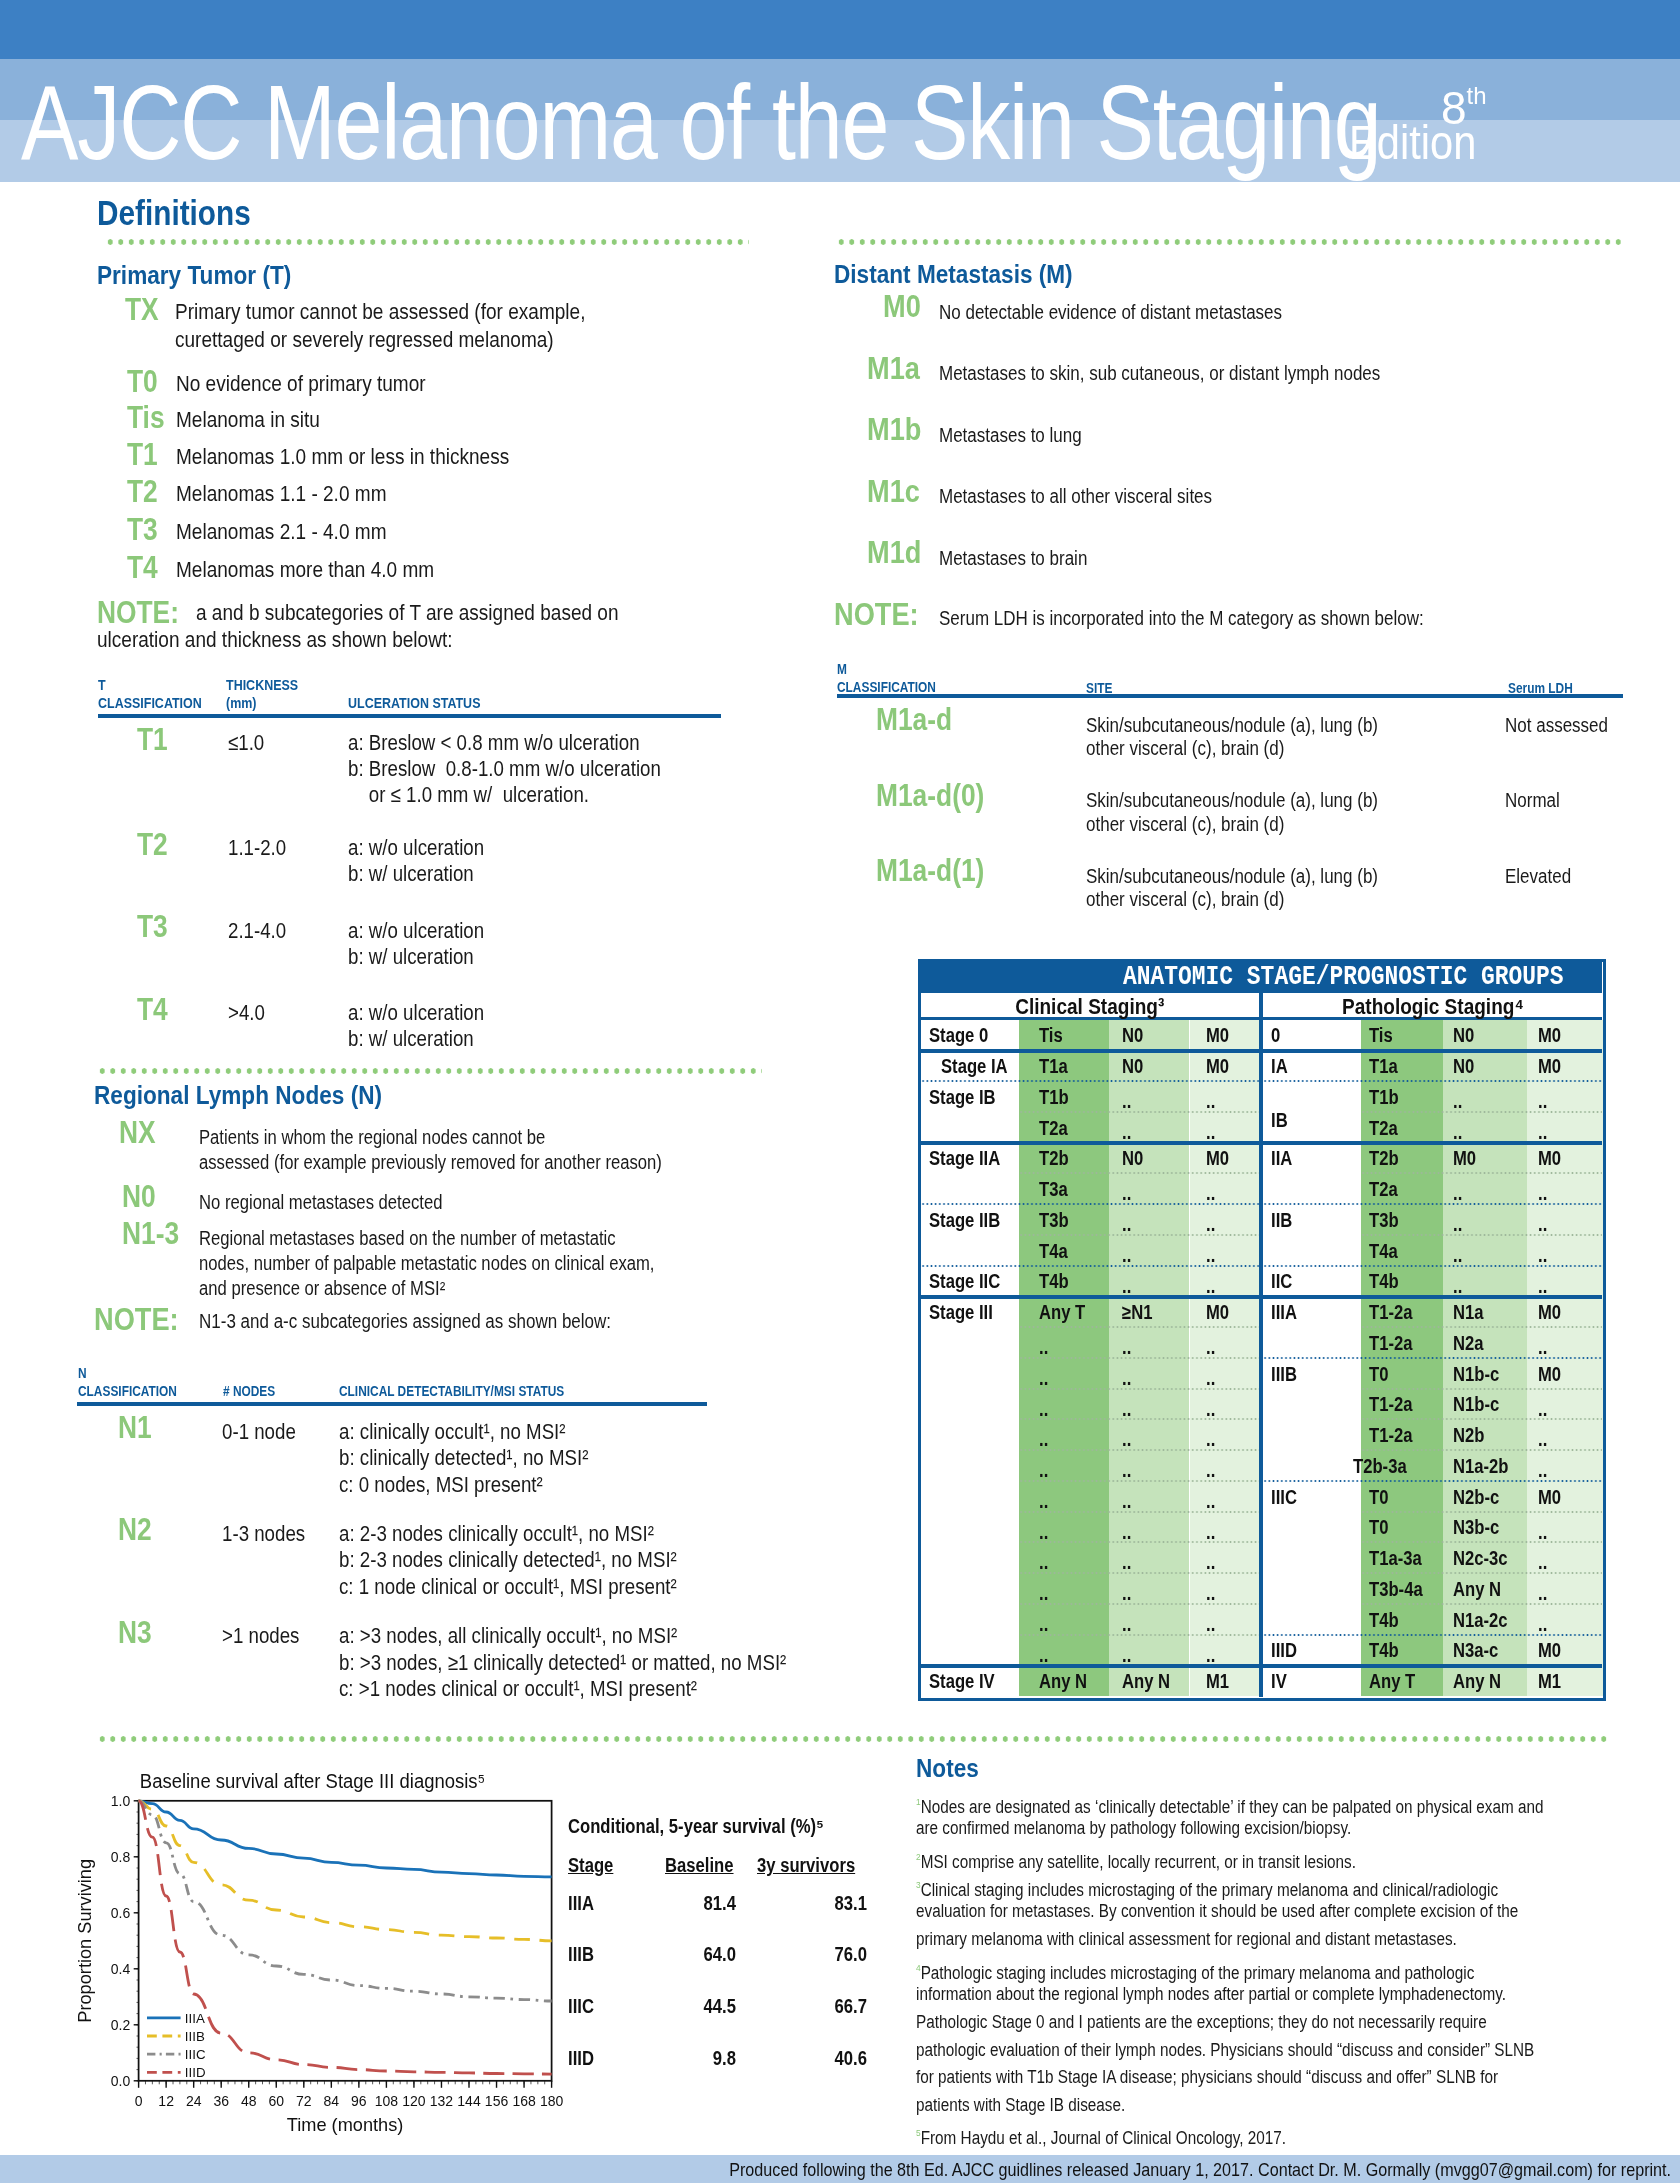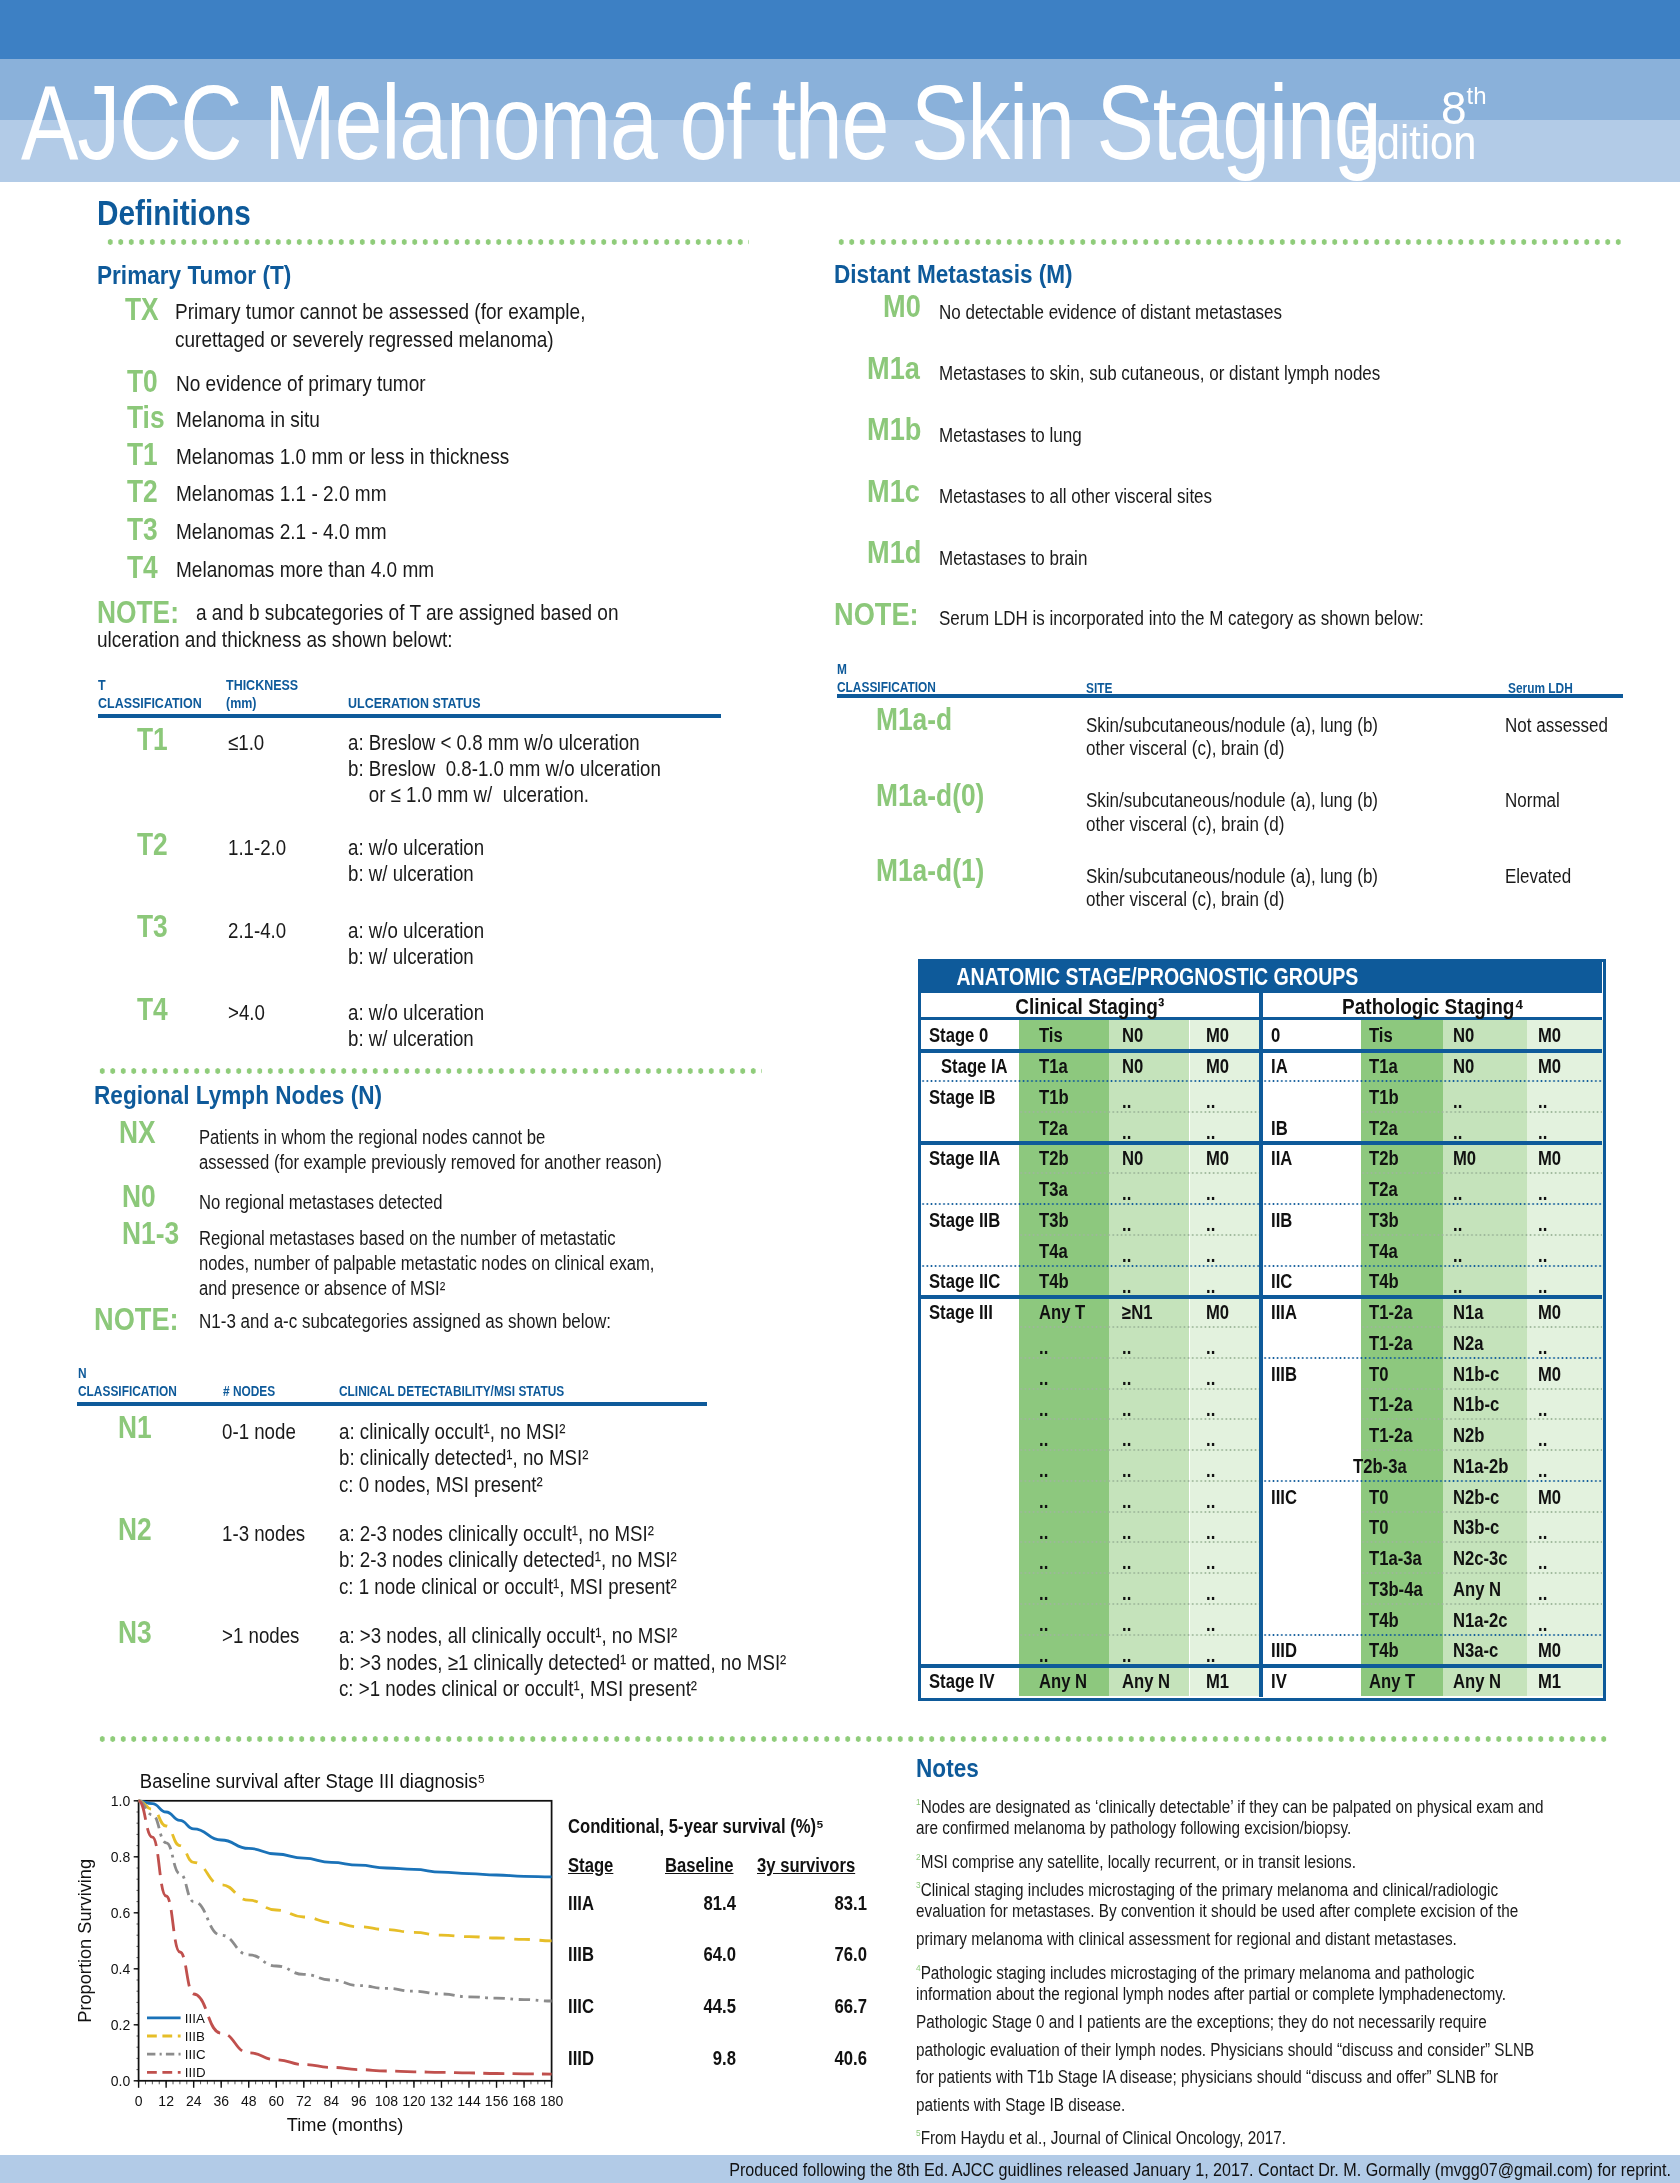--- a/index.html
+++ b/index.html
@@ -16,21 +16,21 @@
 #ed-word{left:1349px;top:118px;color:#fff;font-size:49px;line-height:49px;transform:scaleX(0.85);transform-origin:0 0;}
 
 .h-blue{color:#0e5a9a;font-weight:bold;white-space:nowrap;transform:scaleX(0.85);transform-origin:0 0;}
 .dots{height:5.6px;background-image:radial-gradient(circle,#8fcc7a 2.4px,transparent 2.8px);background-size:10.5px 5.6px;background-repeat:repeat-x;}
 .code{color:#8cc87a;font-weight:bold;white-space:nowrap;transform:scaleX(0.85);transform-origin:0 0;}
 .txt{color:#1a1a1a;white-space:nowrap;transform:scaleX(0.85);transform-origin:0 0;}
 .colhd{color:#0e5a9a;font-weight:bold;font-size:14.7px;line-height:18px;white-space:nowrap;transform:scaleX(0.85);transform-origin:0 0;}
 .rule{height:3.5px;background:#0e5a9a;}
 
 #stage{left:918px;top:959px;width:688px;height:742px;border:3.5px solid #0e5a9a;background:#fff;}
-#stage-title{left:0;top:0;width:681px;height:31px;background:#0e5a9a;color:#fff;font-weight:bold;font-size:23px;line-height:31px;text-align:left;}
+#stage-title{left:0;top:0;width:681px;height:31px;background:#0e5a9a;color:#fff;font-weight:bold;font-size:27px;line-height:31px;text-align:right;font-family:Liberation Mono, monospace;}
 #stage-title span{display:inline-block;transform:scaleX(0.85);}
 .subhd{top:31px;height:27px;font-weight:bold;font-size:22.4px;line-height:27px;text-align:center;color:#111;border-bottom:3.5px solid #0e5a9a;}
 .subhd span{display:inline-block;transform:scaleX(0.85);}
 #vdiv{left:338px;top:31px;width:4.2px;height:704px;background:#0e5a9a;}
 .col{top:58px;height:676px;}
 .cg1{background:#8dc87e;}
 .cg2{background:#c5e3bb;}
 .cg3{background:#e3f2de;}
 .cell{position:absolute;font-weight:bold;font-size:19.6px;line-height:28px;white-space:nowrap;color:#111;}
 .cell span{display:inline-block;transform:scaleX(0.85);transform-origin:0 0;}
@@ -217,21 +217,21 @@
       <div class="cell" style="left:201px;top:125px;"><span>..</span></div>
       <div class="cell" style="left:285px;top:125px;"><span>..</span></div>
       <div class="cell" style="left:448px;top:121px;"><span>T1b</span></div>
       <div class="cell" style="left:532px;top:125px;"><span>..</span></div>
       <div class="cell" style="left:617px;top:125px;"><span>..</span></div>
       <div class="hl-dot g" style="left:98px;top:149px;width:240px;"></div>
       <div class="hl-dot g" style="left:440px;top:149px;width:241px;"></div>
       <div class="cell" style="left:118px;top:152px;"><span>T2a</span></div>
       <div class="cell" style="left:201px;top:156px;"><span>..</span></div>
       <div class="cell" style="left:285px;top:156px;"><span>..</span></div>
-      <div class="cell" style="left:350px;top:152px;"><span>IB</span></div>
+      <div class="cell" style="left:350px;top:144px;"><span>IB</span></div>
       <div class="cell" style="left:448px;top:152px;"><span>T2a</span></div>
       <div class="cell" style="left:532px;top:156px;"><span>..</span></div>
       <div class="cell" style="left:617px;top:156px;"><span>..</span></div>
       <div class="hl-solid" style="left:0px;top:179px;width:338px;"></div>
       <div class="hl-solid" style="left:342px;top:179px;width:339px;"></div>
       <div class="cell" style="left:8.4px;top:182px;"><span>Stage IIA</span></div>
       <div class="cell" style="left:118px;top:182px;"><span>T2b</span></div>
       <div class="cell" style="left:201px;top:182px;"><span>N0</span></div>
       <div class="cell" style="left:285px;top:182px;"><span>M0</span></div>
       <div class="cell" style="left:350px;top:182px;"><span>IIA</span></div>

